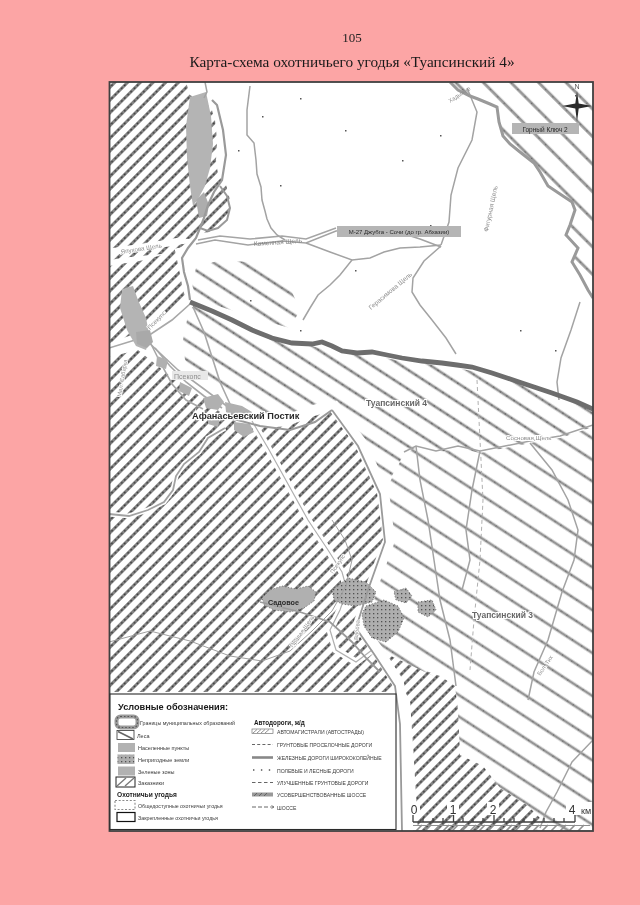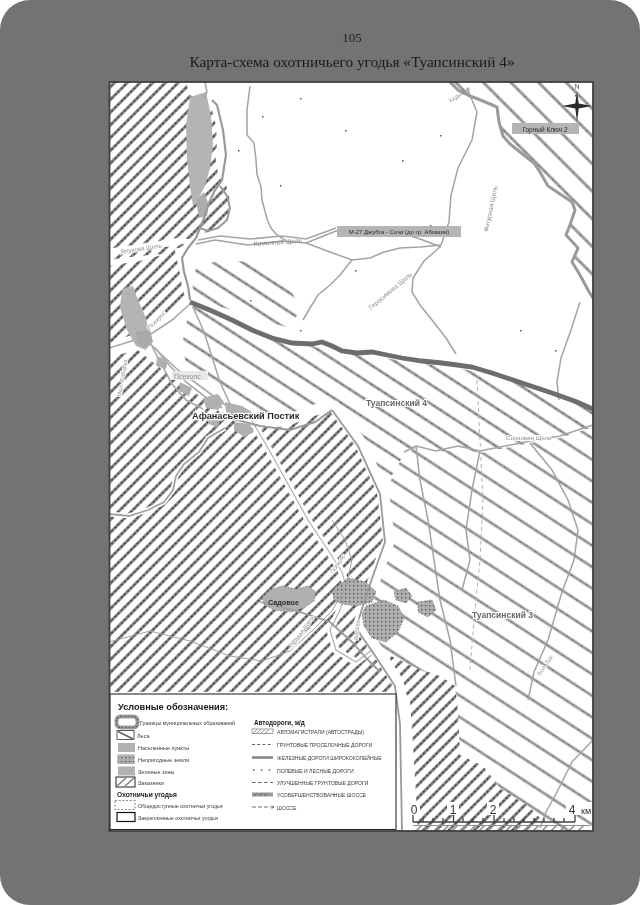--- a/index.html
+++ b/index.html
@@ -1,16 +1,16 @@
 <!DOCTYPE html>
 <html><head>
 <meta charset="utf-8">
 <style>
   html,body{margin:0;padding:0;background:#fff;}
-  .page{position:relative;width:640px;height:905px;background:#737373;font-family:"Liberation Sans",sans-serif;border-radius:30px;}
+  .page{position:relative;width:640px;height:905px;background:#fca5a5;font-family:"Liberation Sans",sans-serif;}
   svg{position:absolute;top:0;left:0;}
 </style>
 </head>
 <body>
 <div class="page">
 <svg width="640" height="905" viewBox="0 0 640 905">
 <defs>
   <pattern id="dense" width="9" height="9" patternUnits="userSpaceOnUse" patternTransform="rotate(-45)">
     <line x1="0" y1="4.5" x2="9" y2="4.5" stroke="#858585" stroke-width="3.0"></line>
     <line x1="0" y1="4.5" x2="9" y2="4.5" stroke="#363636" stroke-width="1.7" stroke-dasharray="1.8 3.0"></line>

